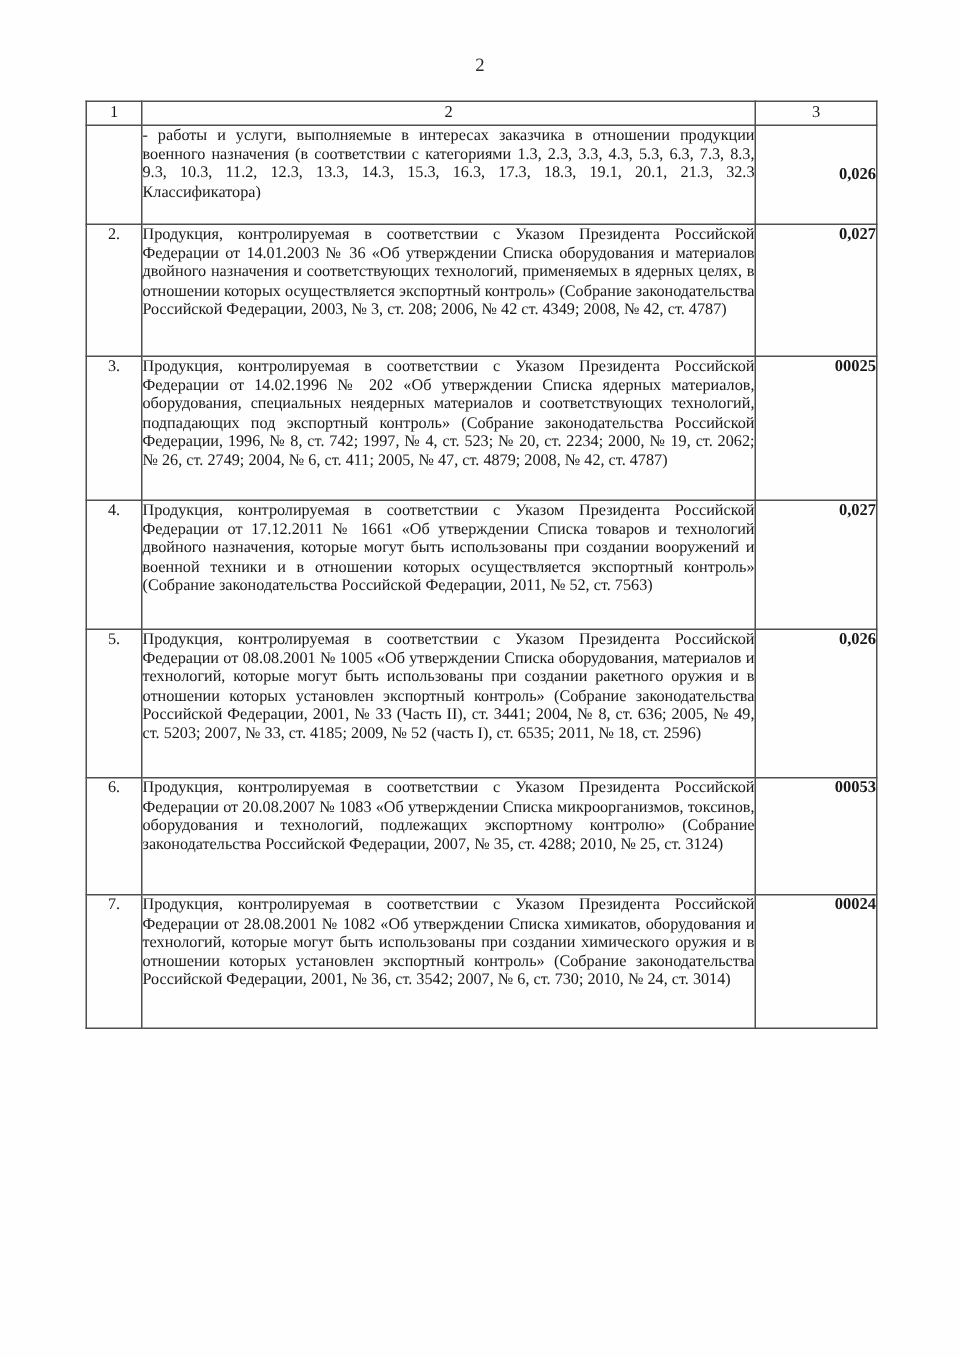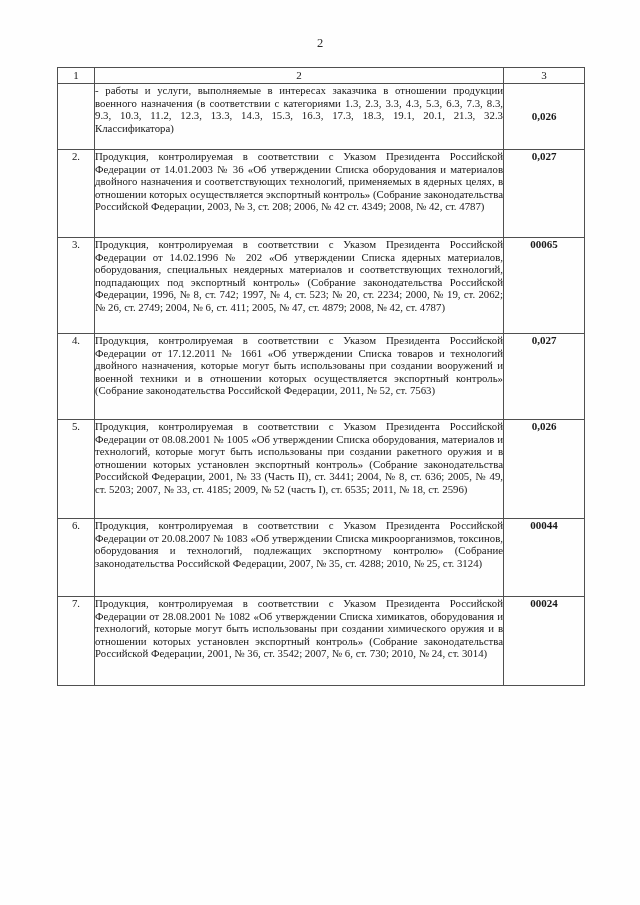--- a/index.html
+++ b/index.html
@@ -52,21 +52,21 @@
   }
   td.c-num {
     text-align: center;
     padding-top: 4px;
   }
   td.c-text {
     text-align: justify;
     padding: 3px 6px 8px 7px;
   }
   td.c-val {
-    text-align: center;
+    text-align: right;
     font-weight: bold;
     font-size: 11px;
     padding-top: 6px;
   }
   td.c-val.middle {
     vertical-align: middle;
     padding-top: 0;
   }
   
   tr.r1 { height: 66px; }
@@ -105,39 +105,39 @@
 
       <tr class="r2">
         <td class="c-num">2.</td>
         <td class="c-text">Продукция, контролируемая в соответствии с Указом Президента Российской Федерации от 14.01.2003 № 36 «Об утверждении Списка оборудования и материалов двойного назначения и соответствующих технологий, применяемых в ядерных целях, в отношении которых осуществляется экспортный контроль» (Собрание законодательства Российской Федерации, 2003, № 3, ст. 208; 2006, № 42 ст. 4349; 2008, № 42, ст. 4787)</td>
         <td class="c-val">0,027</td>
       </tr>
 
       <tr class="r3">
         <td class="c-num">3.</td>
         <td class="c-text">Продукция, контролируемая в соответствии с Указом Президента Российской Федерации от 14.02.1996 № 202 «Об утверждении Списка ядерных материалов, оборудования, специальных неядерных материалов и соответствующих технологий, подпадающих под экспортный контроль» (Собрание законодательства Российской Федерации, 1996, № 8, ст. 742; 1997, № 4, ст. 523; № 20, ст. 2234; 2000, № 19, ст. 2062; № 26, ст. 2749; 2004, № 6, ст. 411; 2005, № 47, ст. 4879; 2008, № 42, ст. 4787)</td>
-        <td class="c-val">00065</td>
+        <td class="c-val">00025</td>
       </tr>
 
       <tr class="r4">
         <td class="c-num">4.</td>
         <td class="c-text">Продукция, контролируемая в соответствии с Указом Президента Российской Федерации от 17.12.2011 № 1661 «Об утверждении Списка товаров и технологий двойного назначения, которые могут быть использованы при создании вооружений и военной техники и в отношении которых осуществляется экспортный контроль» (Собрание законодательства Российской Федерации, 2011, № 52, ст. 7563)</td>
         <td class="c-val">0,027</td>
       </tr>
 
       <tr class="r5">
         <td class="c-num">5.</td>
         <td class="c-text">Продукция, контролируемая в соответствии с Указом Президента Российской Федерации от 08.08.2001 № 1005 «Об утверждении Списка оборудования, материалов и технологий, которые могут быть использованы при создании ракетного оружия и в отношении которых установлен экспортный контроль» (Собрание законодательства Российской Федерации, 2001, № 33 (Часть II), ст. 3441; 2004, № 8, ст. 636; 2005, № 49, ст. 5203; 2007, № 33, ст. 4185; 2009, № 52 (часть I), ст. 6535; 2011, № 18, ст. 2596)</td>
         <td class="c-val">0,026</td>
       </tr>
 
       <tr class="r6">
         <td class="c-num">6.</td>
         <td class="c-text">Продукция, контролируемая в соответствии с Указом Президента Российской Федерации от 20.08.2007 № 1083 «Об утверждении Списка микроорганизмов, токсинов, оборудования и технологий, подлежащих экспортному контролю» (Собрание законодательства Российской Федерации, 2007, № 35, ст. 4288; 2010, № 25, ст. 3124)</td>
-        <td class="c-val">00044</td>
+        <td class="c-val">00053</td>
       </tr>
 
       <tr class="r7">
         <td class="c-num">7.</td>
         <td class="c-text">Продукция, контролируемая в соответствии с Указом Президента Российской Федерации от 28.08.2001 № 1082 «Об утверждении Списка химикатов, оборудования и технологий, которые могут быть использованы при создании химического оружия и в отношении которых установлен экспортный контроль» (Собрание законодательства Российской Федерации, 2001, № 36, ст. 3542; 2007, № 6, ст. 730; 2010, № 24, ст. 3014)</td>
         <td class="c-val">00024</td>
       </tr>
     </tbody>
   </table>
 

